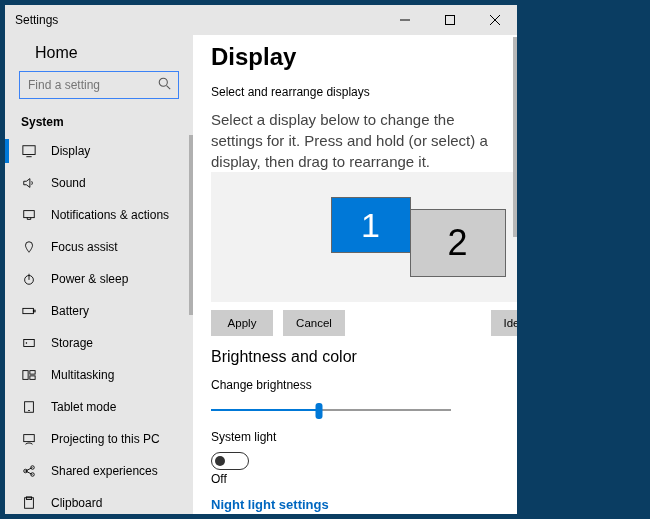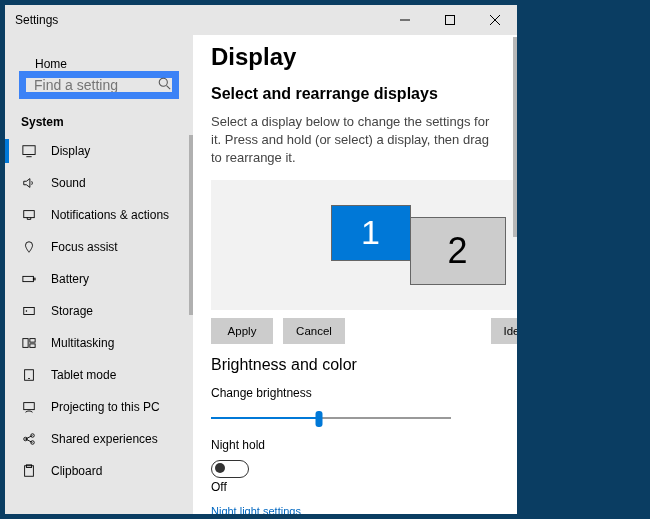--- a/index.html
+++ b/index.html
@@ -4,54 +4,54 @@
 <style>
 * { box-sizing: border-box; margin: 0; padding: 0; font-family: "Segoe UI", -apple-system, sans-serif; }
 body { background: #0a3d62; padding: 5px; }
 .window { width: 512px; height: 509px; background: #fff; display: flex; flex-direction: column; position: relative; overflow: hidden; }
 .titlebar { height: 30px; display: flex; align-items: center; padding-left: 10px; background: #e6e6e6; font-size: 12px; color: #000; }
 .titlebar-spacer { flex: 1; }
 .titlebar-btn { width: 45px; height: 30px; display: flex; align-items: center; justify-content: center; font-size: 10px; color: #000; }
 .titlebar-btn svg { width: 10px; height: 10px; }
 .body { flex: 1; display: flex; overflow: hidden; }
 .sidebar { width: 188px; background: #e6e6e6; display: flex; flex-direction: column; position: relative; }
-.home-row { height: 36px; display: flex; align-items: flex-end; padding-left: 16px; gap: 14px; font-size: 12px; }
+.home-row { height: 36px; display: flex; align-items: center; padding-left: 16px; gap: 14px; font-size: 16px; }
 .search-wrap { padding: 0 14px 8px 14px; }
-.search { width: 100%; height: 28px; border: 7px solid #3b82f6; background: #e6e6e6; padding: 0 28px 0 8px; font-size: 14px; color: #6d28d9; outline: none; }
+.search { width: 100%; height: 28px; border: 1px solid #3b82f6; background: #e6e6e6; padding: 0 28px 0 8px; font-size: 12px; color: #6d28d9; outline: none; }
 .search-container { position: relative; }
 .search-container .mag { position: absolute; right: 8px; top: 50%; transform: translateY(-50%); }
 .section-label { padding: 8px 16px 6px 16px; font-size: 12px; font-weight: 700; }
 .side-items { flex: 1; overflow: hidden; position: relative; }
 .side-item { height: 32px; display: flex; align-items: center; padding-left: 16px; gap: 14px; font-size: 12px; position: relative; }
 .side-item.active::before { content: ""; position: absolute; left: 0; top: 4px; bottom: 4px; width: 4px; background: #0078d7; }
 .side-item .ico { width: 16px; display: flex; justify-content: center; }
 .side-item .ico svg { width: 14px; height: 14px; }
 .side-scroll-track { position: absolute; right: 0; top: 0; bottom: 0; width: 4px; background: transparent; }
 .side-scroll-thumb { position: absolute; right: 0; top: 0; width: 4px; height: 180px; background: #b0b0b0; }
 .content { flex: 1; overflow: hidden; position: relative; padding: 2px 0 0 18px; }
 .content-inner { height: 100%; overflow: hidden; padding-right: 18px; }
 h1 { font-size: 24px; font-weight: 600; margin: 6px 0 14px 0; }
-h2 { font-size: 16px; font-weight: 700; margin: 0 0 10px 0; }
+h2 { font-size: 12px; font-weight: 400; margin: 0 0 10px 0; }
 h2.sec { font-size: 16px; font-weight: 400; margin: 12px 0 12px 0; }
-.desc { font-size: 13px; color: #444; margin-bottom: 12px; line-height: 1.4; }
+.desc { font-size: 15px; color: #444; line-height: 1.4; }
 .arena { background: #f2f2f2; border: 1px solid #f2f2f2; height: 130px; width: 414px; display: flex; align-items: center; justify-content: center; }
 .d1 { width: 80px; height: 56px; background: #0078d7; color: #fff; font-size: 34px; font-weight: 300; display: flex; align-items: center; justify-content: center; border: 1px solid #666; }
 .d2 { width: 96px; height: 68px; background: #ccc; color: #000; font-size: 36px; font-weight: 300; display: flex; align-items: center; justify-content: center; border: 1px solid #666; margin-left: -1px; margin-top: 12px; }
 .btnrow { display: flex; width: 414px; margin-top: 8px; gap: 10px; }
 .btnrow .spacer { flex: 1; }
 .gbtn { min-width: 62px; height: 26px; background: #ccc; border: none; font-size: 11.5px; padding: 0 12px; }
 .field-label { font-size: 12px; margin-bottom: 8px; }
 .slider-wrap { width: 240px; height: 20px; position: relative; margin-bottom: 10px; }
 .slider-track { position: absolute; top: 9px; left: 0; right: 0; height: 2px; background: #999; }
 .slider-fill { position: absolute; top: 9px; left: 0; width: 45%; height: 2px; background: #0078d7; }
 .slider-thumb { position: absolute; top: 3px; left: 45%; width: 7px; height: 16px; background: #0078d7; border-radius: 3px; transform: translateX(-50%); }
 .toggle { width: 38px; height: 18px; border: 1.5px solid #333; border-radius: 10px; position: relative; margin-bottom: 2px; }
 .toggle-knob { width: 10px; height: 10px; background: #333; border-radius: 50%; position: absolute; top: 2.5px; left: 3px; }
 .toggle-label { font-size: 12px; margin-bottom: 11px; margin-top: 2px; }
-.link { color: #0067c0; font-size: 11px; cursor: pointer; }
+.link { color: #0067c0; font-size: 13px; cursor: pointer; font-weight: bold; }
 .content-scroll-track { position: absolute; right: 0; top: 2px; bottom: 2px; width: 4px; }
 .content-scroll-thumb { position: absolute; right: 0; top: 0; width: 4px; height: 200px; background: #b8b8b8; }
 </style>
 </head>
 <body>
 
 <div class="window">
   <div class="titlebar">
     <span>Settings</span>
     <div class="titlebar-spacer"></div>
@@ -118,20 +118,29 @@
             </span>
             <span>Notifications &amp; actions</span>
           </div>
         <div class="side-item">
             <span class="ico">
               <svg viewBox="0 0 16 16" fill="none" stroke="#000" stroke-width="1">
                 <path d="M8 2a4 4 0 014 4c0 3-4 8-4 8s-4-5-4-8a4 4 0 014-4z"></path>
               </svg>
             </span>
             <span>Focus assist</span>
+          </div>
+        <div class="side-item">
+            <span class="ico">
+              <svg viewBox="0 0 16 16" fill="none" stroke="#000" stroke-width="1">
+                <circle cx="8" cy="9" r="5"></circle>
+                <line x1="8" y1="2" x2="8" y2="9"></line>
+              </svg>
+            </span>
+            <span>Power &amp; sleep</span>
           </div>
         <div class="side-item">
             <span class="ico">
               <svg viewBox="0 0 16 16" fill="none" stroke="#000" stroke-width="1">
                 <rect x="1" y="5" width="12" height="6"></rect>
                 <rect x="13" y="7" width="2" height="2"></rect>
               </svg>
             </span>
             <span>Battery</span>
           </div>
@@ -216,21 +225,21 @@
           <button class="gbtn">Identify</button>
           <button class="gbtn">Detect</button>
         </div>
         <h2 class="sec">Brightness and color</h2>
         <div class="field-label">Change brightness</div>
         <div class="slider-wrap">
           <div class="slider-track"></div>
             <div class="slider-fill"></div>
             <div class="slider-thumb"></div>
         </div>
-        <div class="field-label">Night hold</div>
+        <div class="field-label">System light</div>
         <div class="toggle">
             <div class="toggle-knob"></div>
           </div>
         <div class="toggle-label">Off</div>
         <div class="link">Night light settings</div>
 
       </div>
       <div class="content-scroll-track">
           <div class="content-scroll-thumb"></div>
         </div>

